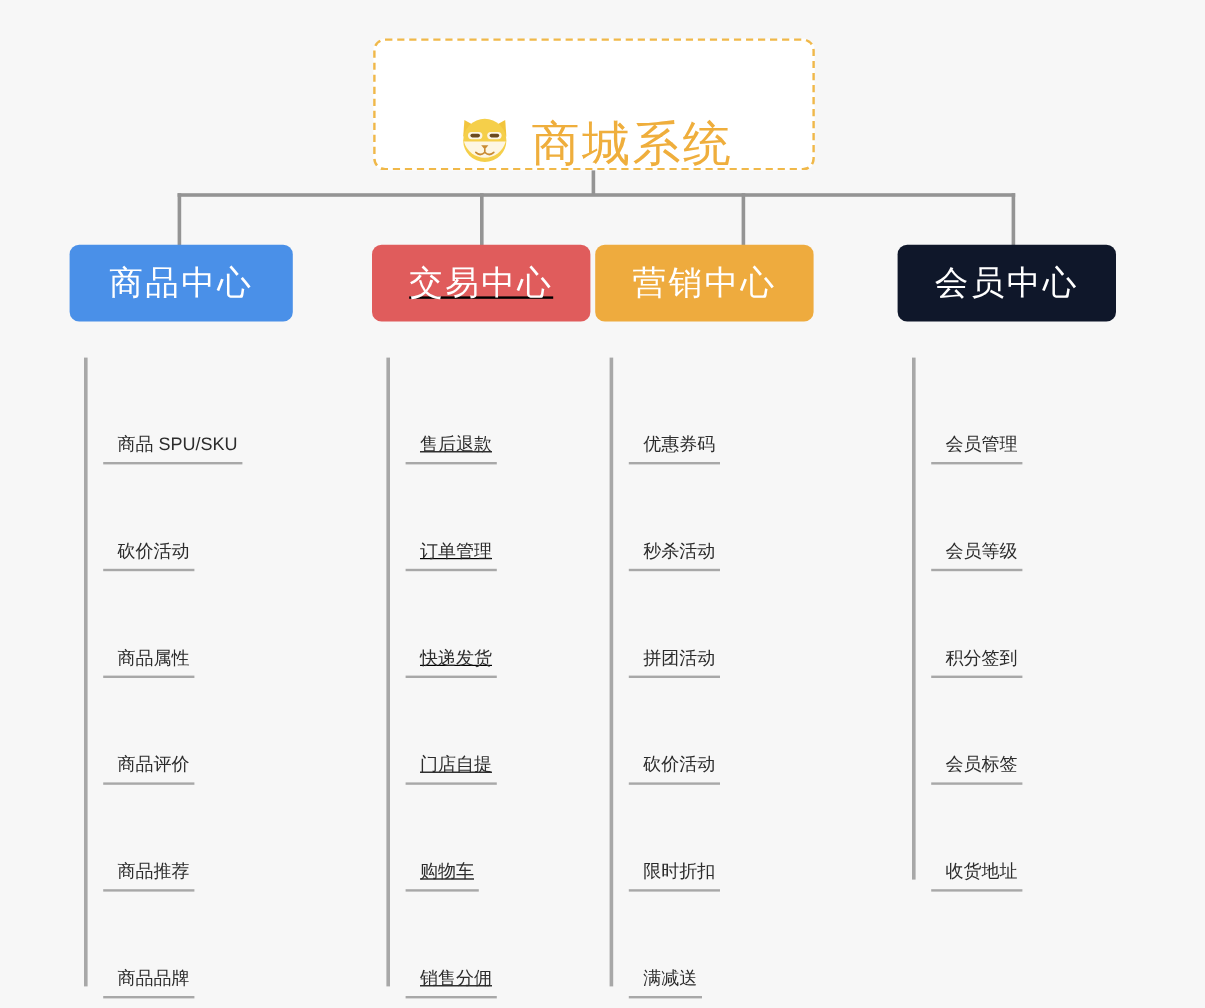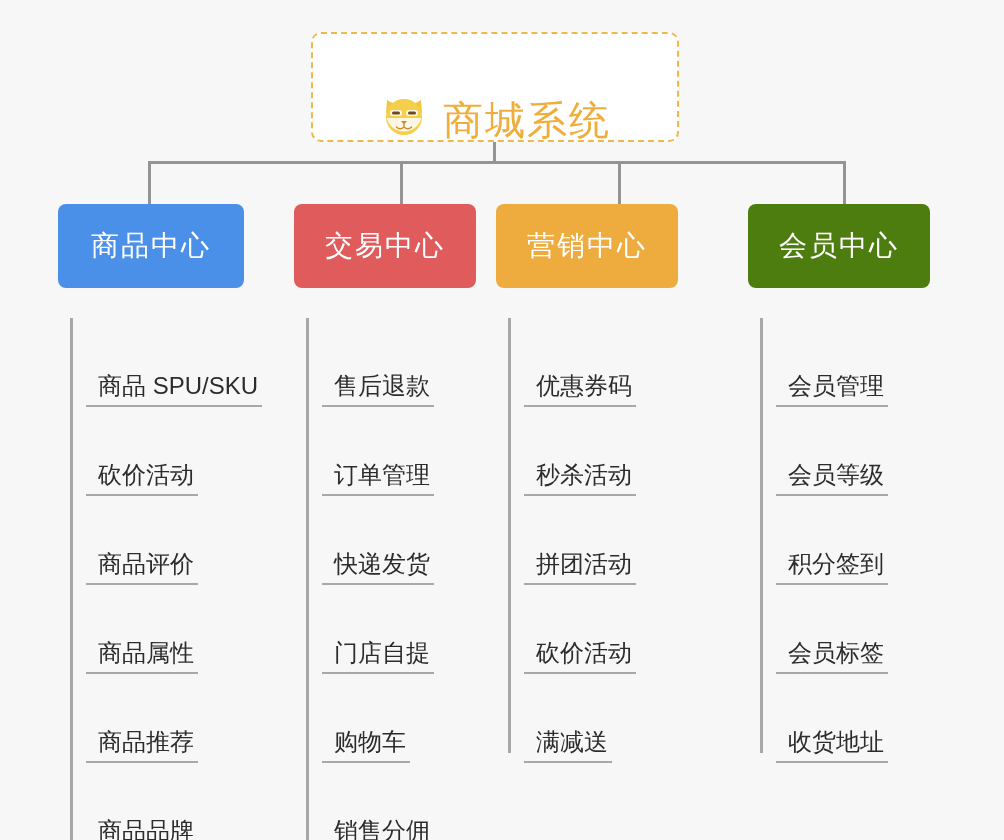--- a/index.html
+++ b/index.html
@@ -56,21 +56,21 @@
   }
   .conn-v { width: 3px; }
   .conn-h { height: 3px; }
 
   
   .column {
     position: absolute;
     top: 204px;
   }
   .cat-box {
-    height: 84px;
+    height: 64px;
     border-radius: 8px;
     display: flex;
     align-items: center;
     justify-content: center;
     color: #ffffff;
     font-size: 28px;
     letter-spacing: 2px;
     white-space: nowrap;
   }
 
@@ -88,21 +88,21 @@
     width: 3px;
     background: #a8a8a8;
   }
   .leaf {
     height: 89px;
     display: flex;
     align-items: flex-end;
     padding-left: 26px;
   }
   .leaf-label {
-    font-size: 24px;
+    font-size: 15px;
     color: #2c2c2c;
     line-height: 1.1;
     padding-bottom: 6px;
     border-bottom: 2px solid #a8a8a8;
     white-space: nowrap;
     display: inline-block;
     margin-left: -12px;
     padding-left: 12px;
     padding-right: 4px;
   }
@@ -151,35 +151,35 @@
     </div>
     <div class="leaves">
       <div class="spine"></div>
       <div class="leaf">
           <span class="leaf-label">商品 SPU/SKU</span>
         </div>
       <div class="leaf">
           <span class="leaf-label">砍价活动</span>
         </div>
       <div class="leaf">
+          <span class="leaf-label">商品属性</span>
+        </div>
+      <div class="leaf">
           <span class="leaf-label">商品评价</span>
         </div>
       <div class="leaf">
-          <span class="leaf-label">商品属性</span>
-        </div>
-      <div class="leaf">
           <span class="leaf-label">商品推荐</span>
         </div>
       <div class="leaf">
           <span class="leaf-label">商品品牌</span>
         </div>
     </div>
   </div>
 
-  <div class="column" style="left:294px; width:182px;">
+  <div class="column" style="left:310px; width:182px;text-decoration:underline;">
     <div class="cat-box" style="background:#e05c5c;">
       <span>交易中心</span>
     </div>
     <div class="leaves">
       <div class="spine"></div>
       <div class="leaf">
           <span class="leaf-label">售后退款</span>
         </div>
       <div class="leaf">
           <span class="leaf-label">订单管理</span>
@@ -211,27 +211,30 @@
       <div class="leaf">
           <span class="leaf-label">秒杀活动</span>
         </div>
       <div class="leaf">
           <span class="leaf-label">拼团活动</span>
         </div>
       <div class="leaf">
           <span class="leaf-label">砍价活动</span>
         </div>
       <div class="leaf">
+          <span class="leaf-label">限时折扣</span>
+        </div>
+      <div class="leaf">
           <span class="leaf-label">满减送</span>
         </div>
     </div>
   </div>
 
   <div class="column" style="left:748px; width:182px;">
-    <div class="cat-box" style="background:#4d7c0f;">
+    <div class="cat-box" style="background:#0f172a;">
       <span>会员中心</span>
     </div>
     <div class="leaves">
       <div class="spine"></div>
       <div class="leaf">
           <span class="leaf-label">会员管理</span>
         </div>
       <div class="leaf">
           <span class="leaf-label">会员等级</span>
         </div>

